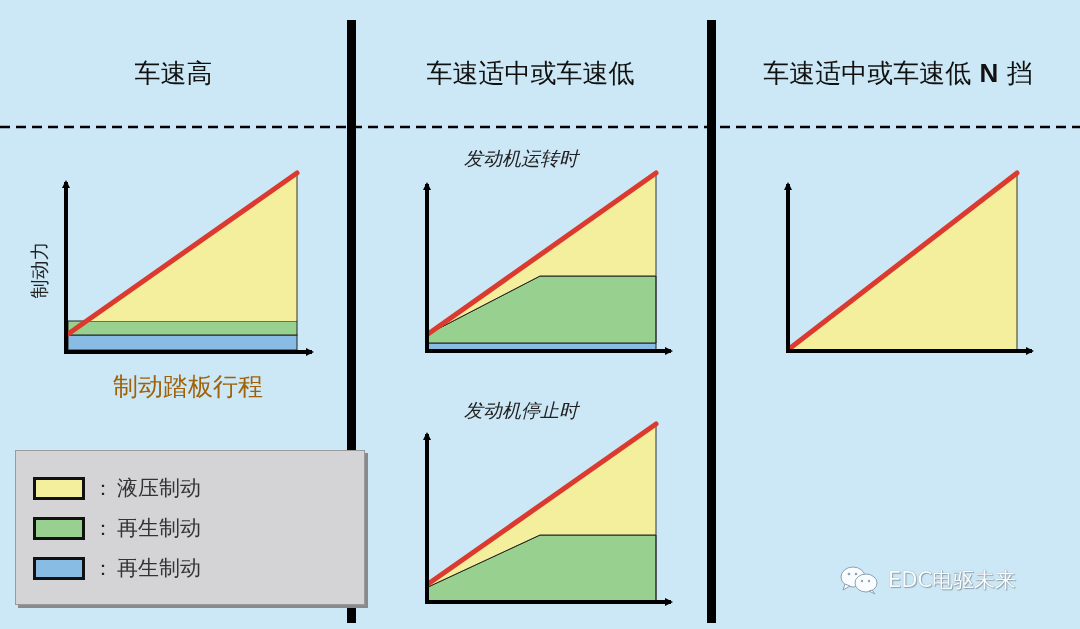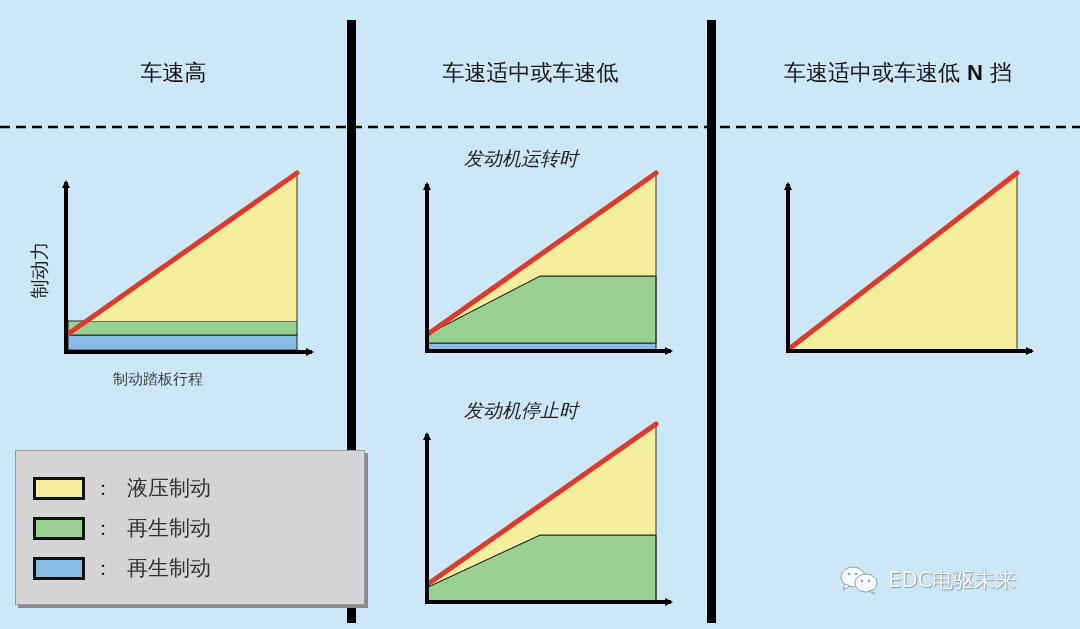--- a/index.html
+++ b/index.html
@@ -4,30 +4,30 @@
   <style>
     html, body { margin: 0; padding: 0; }
     body {
       width: 1080px; height: 629px; overflow: hidden;
       background: #cce8f6;
       position: relative;
       font-family: "DejaVu Serif", "Liberation Serif", serif;
     }
     .heading {
       position: absolute; top: 56px; height: 34px; line-height: 34px;
-      text-align: center; font-size: 22px; color: #111;
+      text-align: center; font-size: 26px; color: #111;
       font-family: "DejaVu Serif", "Liberation Serif", serif;
     }
     .heading b { font-family: "Liberation Sans", "DejaVu Sans", sans-serif; font-weight: bold; }
     .subtitle {
       position: absolute; font-style: italic; font-size: 19px; color: #222;
       font-family: "DejaVu Sans", "Liberation Sans", sans-serif;
     }
     .axis-x-label {
-      position: absolute; font-size: 15px; color: #404040;
+      position: absolute; font-size: 25px; color: #a16207;
       font-family: "DejaVu Sans", "Liberation Sans", sans-serif;
     }
     .axis-y-label {
       position: absolute; font-size: 19px; color: #222;
       font-family: "DejaVu Sans", "Liberation Sans", sans-serif;
       transform: rotate(-90deg); transform-origin: center center; white-space: nowrap;
     }
     svg.layer { position: absolute; left: 0; top: 0; }
     .legend {
       position: absolute; left: 15px; top: 450px; width: 348px; height: 153px;
@@ -38,21 +38,21 @@
       position: absolute; left: 17px; height: 24px; display: flex; align-items: center;
     }
     .swatch {
       width: 46px; height: 17px; border: 3px solid #111; box-sizing: content-box;
     }
     .colon {
       margin-left: 8px; font-size: 20px; color: #222; width: 14px;
       font-family: "DejaVu Sans", sans-serif;
     }
     .legend-label {
-      margin-left: 20px; font-size: 21px; color: #333;
+      margin-left: 10px; font-size: 21px; color: #333;
       font-family: "DejaVu Sans", "Liberation Sans", sans-serif;
       text-align: right;
     }
     .watermark {
       position: absolute; left: 838px; top: 565px; height: 30px;
       display: flex; align-items: center;
       color: #fafdff; font-size: 21px;
       font-family: "DejaVu Sans", "Liberation Sans", sans-serif;
       text-shadow: 0 0 1px #7a8a95, 1px 1px 1px #8fa2ae;
     }

